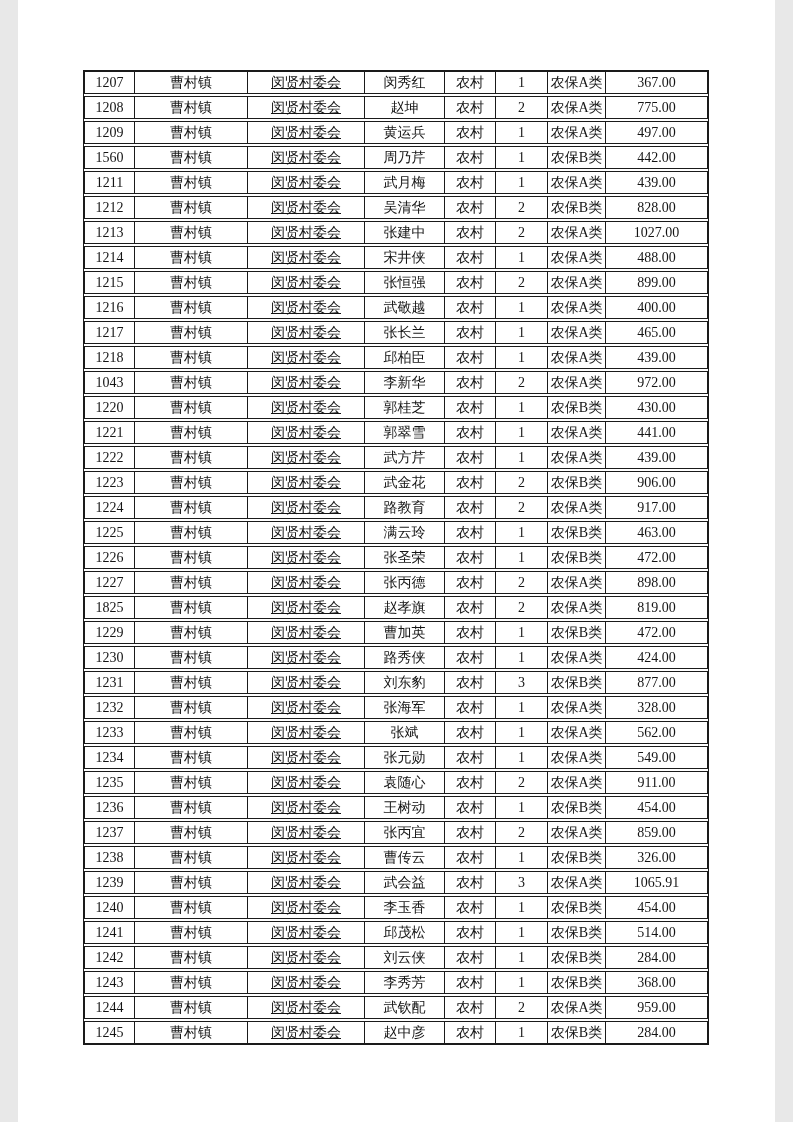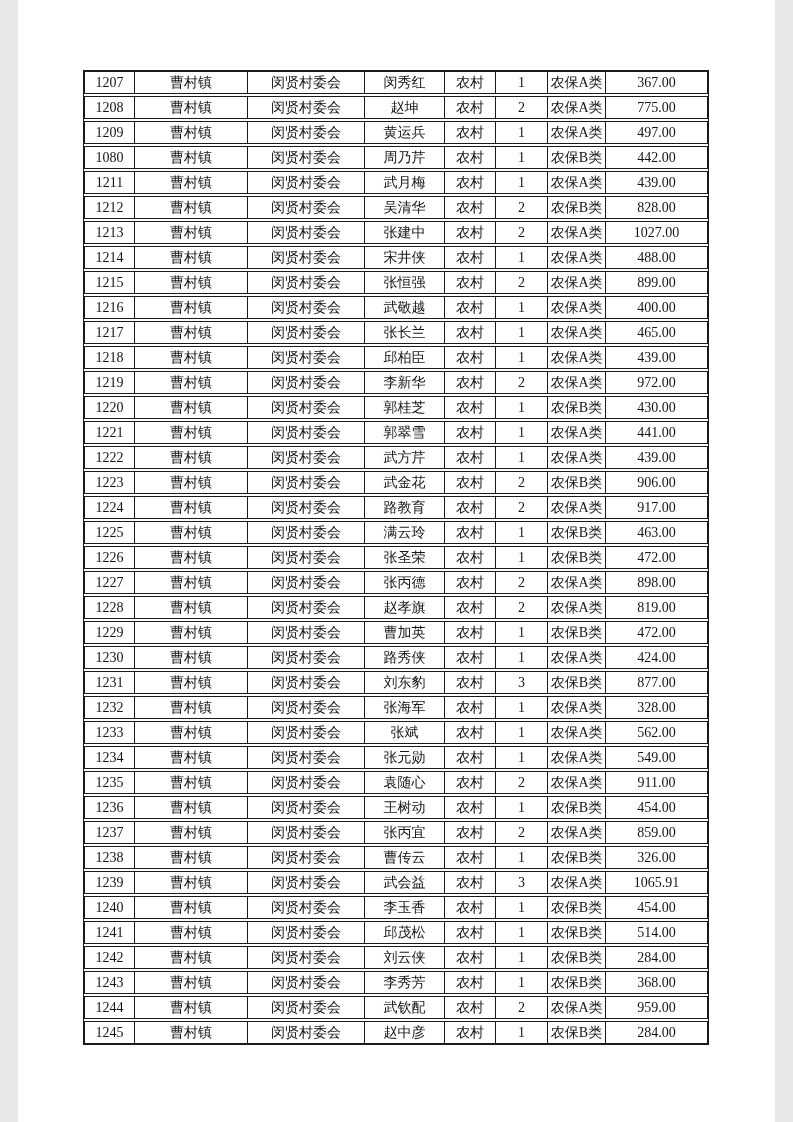--- a/index.html
+++ b/index.html
@@ -42,21 +42,21 @@
     height: 21px;
     line-height: 21px;
     font-size: 14px;
     text-align: center;
     white-space: nowrap;
     overflow: hidden;
   }
   .cell:last-child { border-right: none; flex: 1; }
   .c0 { width: 50px; }
   .c1 { width: 113px; }
-  .c2 { width: 117px; }
+  .c2 { width: 117px; text-decoration: underline; }
   .c3 { width: 80px; text-align: center; }
   .c4 { width: 51px; }
   .c5 { width: 52px; }
   .c6 { width: 58px; }
 </style>
 </head>
 <body>
 
 <div class="page">
   <div class="table-wrap">
@@ -87,21 +87,21 @@
     <div class="cell c1">曹村镇</div>
     <div class="cell c2">闵贤村委会</div>
     <div class="cell c3">黄运兵</div>
     <div class="cell c4">农村</div>
     <div class="cell c5">1</div>
     <div class="cell c6">农保A类</div>
     <div class="cell c7">497.00</div>
   </div>
 
   <div class="row">
-    <div class="cell c0">1080</div>
+    <div class="cell c0">1560</div>
     <div class="cell c1">曹村镇</div>
     <div class="cell c2">闵贤村委会</div>
     <div class="cell c3">周乃芹</div>
     <div class="cell c4">农村</div>
     <div class="cell c5">1</div>
     <div class="cell c6">农保B类</div>
     <div class="cell c7">442.00</div>
   </div>
 
   <div class="row">
@@ -186,21 +186,21 @@
     <div class="cell c1">曹村镇</div>
     <div class="cell c2">闵贤村委会</div>
     <div class="cell c3">邱柏臣</div>
     <div class="cell c4">农村</div>
     <div class="cell c5">1</div>
     <div class="cell c6">农保A类</div>
     <div class="cell c7">439.00</div>
   </div>
 
   <div class="row">
-    <div class="cell c0">1219</div>
+    <div class="cell c0">1043</div>
     <div class="cell c1">曹村镇</div>
     <div class="cell c2">闵贤村委会</div>
     <div class="cell c3">李新华</div>
     <div class="cell c4">农村</div>
     <div class="cell c5">2</div>
     <div class="cell c6">农保A类</div>
     <div class="cell c7">972.00</div>
   </div>
 
   <div class="row">
@@ -285,21 +285,21 @@
     <div class="cell c1">曹村镇</div>
     <div class="cell c2">闵贤村委会</div>
     <div class="cell c3">张丙德</div>
     <div class="cell c4">农村</div>
     <div class="cell c5">2</div>
     <div class="cell c6">农保A类</div>
     <div class="cell c7">898.00</div>
   </div>
 
   <div class="row">
-    <div class="cell c0">1228</div>
+    <div class="cell c0">1825</div>
     <div class="cell c1">曹村镇</div>
     <div class="cell c2">闵贤村委会</div>
     <div class="cell c3">赵孝旗</div>
     <div class="cell c4">农村</div>
     <div class="cell c5">2</div>
     <div class="cell c6">农保A类</div>
     <div class="cell c7">819.00</div>
   </div>
 
   <div class="row">

